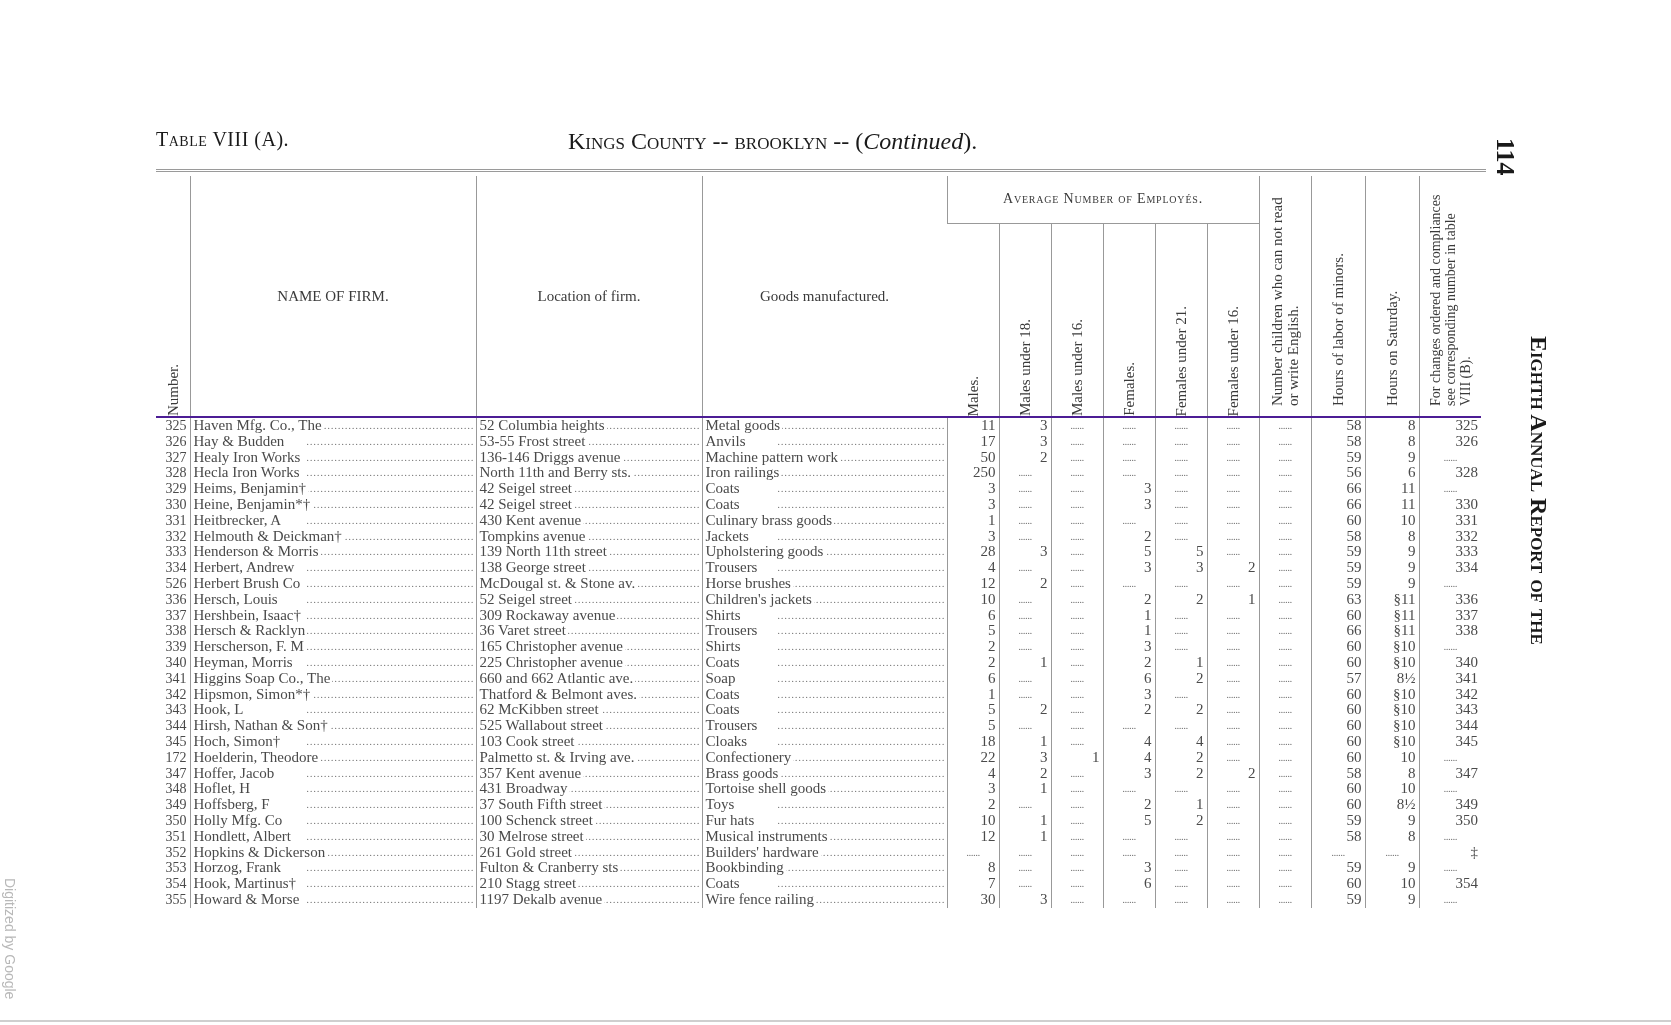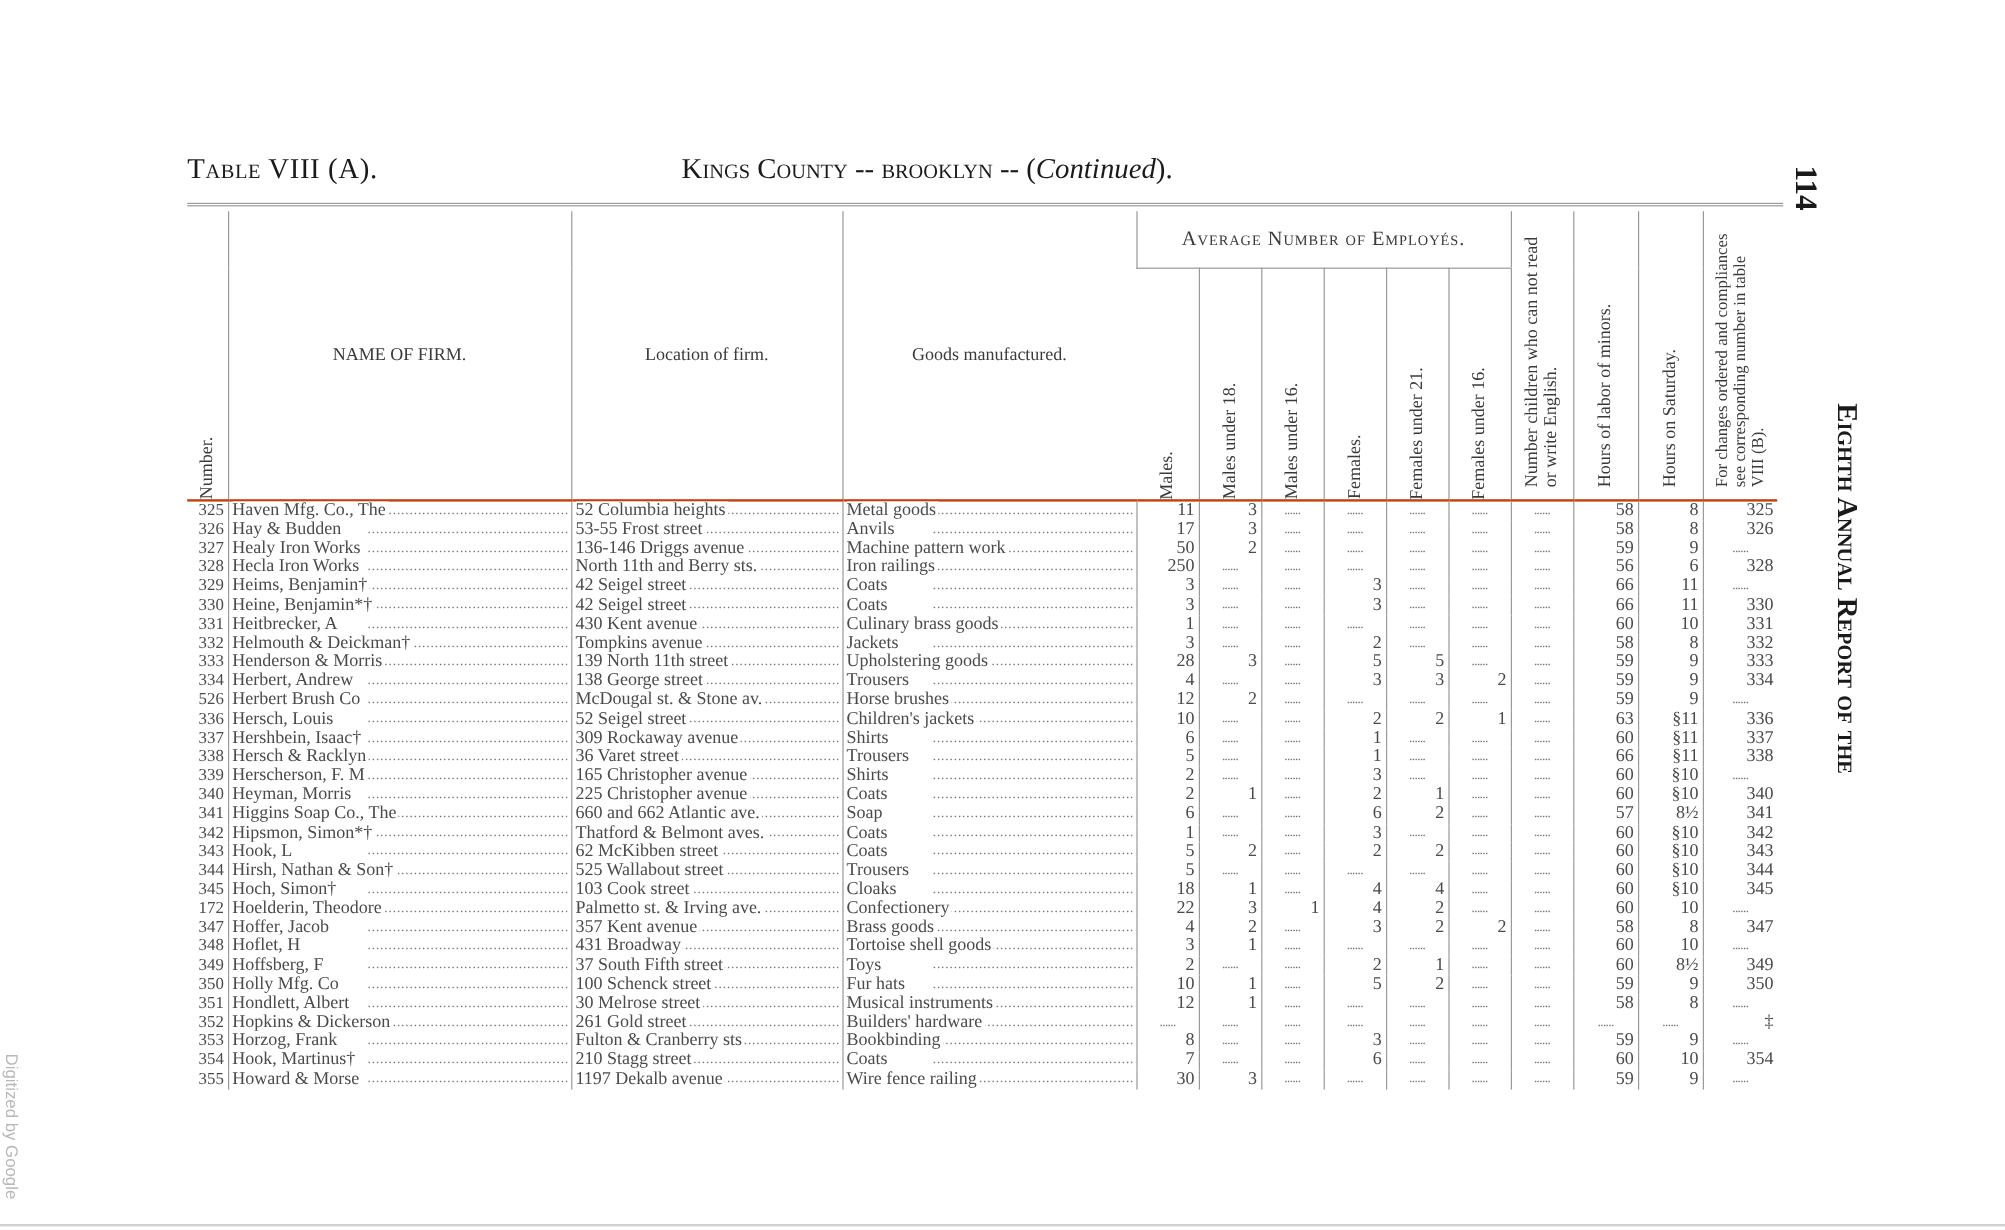--- a/index.html
+++ b/index.html
@@ -1,32 +1,32 @@
 <!DOCTYPE html>
 <html><head>
 <meta charset="utf-8">
 <style>
   html, body { margin: 0; padding: 0; background: #ffffff; }
   body { width: 1671px; height: 1025px; position: relative; overflow: hidden;
          font-family: "Liberation Serif", "DejaVu Serif", serif; color: #2a2a2a; }
   .page-header { position: absolute; top: 128px; left: 156px; width: 1330px; height: 30px; }
-  .table-label { position: absolute; left: 0; top: 0; font-size: 24px; font-variant: small-caps; letter-spacing: 0.5px; color: #1a1a1a; }
+  .table-label { position: absolute; left: 0; top: 0; font-size: 20px; font-variant: small-caps; letter-spacing: 0.5px; color: #1a1a1a; }
   .running-head { position: absolute; left: 412px; top: 0; font-size: 24px; font-variant: small-caps; color: #1a1a1a; }
   .running-head .cont { font-style: italic; font-variant: normal; }
   .rule-top { position: absolute; top: 169px; left: 156px; width: 1330px; height: 0; border-top: 3px double #9a9a9a; }
   .page-number { position: absolute; left: 1520px; top: 138px; transform: rotate(90deg); transform-origin: left top; font-size: 26px; font-weight: bold; color: #1a1a1a; white-space: nowrap; }
   .side-title { position: absolute; left: 1552px; top: 336px; transform: rotate(90deg); transform-origin: left top; font-size: 24px; font-variant: small-caps; font-weight: bold; color: #1a1a1a; white-space: nowrap; }
   .digitized { position: absolute; left: 18px; top: 878px; transform: rotate(90deg); transform-origin: left top; font-family: "Liberation Sans", sans-serif; font-size: 14px; color: #b8b8b8; white-space: nowrap; }
   .bottom-rule { position: absolute; left: 0; top: 1020px; width: 1671px; border-top: 2px solid #cfcfcf; }
 
   table.data { position: absolute; left: 156px; top: 176px; border-collapse: collapse; table-layout: fixed; font-size: 15px; color: #4a4a4a; }
   table.data th, table.data td { padding: 0 3px; border-left: 1.5px solid #999; white-space: nowrap; overflow: hidden; }
   table.data th:first-child, table.data td:first-child { border-left: none; }
-  table.data thead th { font-weight: normal; color: #3a3a3a; vertical-align: middle; border-bottom: 2px solid #c2410c; }
-  table.data thead th.group { height: 46px; font-variant: small-caps; font-size: 17px; letter-spacing: 0.8px; border-bottom: 1.5px solid #999; text-align: center; }
+  table.data thead th { font-weight: normal; color: #3a3a3a; vertical-align: middle; border-bottom: 2px solid #4c1d95; }
+  table.data thead th.group { height: 46px; font-variant: small-caps; font-size: 14px; letter-spacing: 0.8px; border-bottom: 1.5px solid #999; text-align: center; }
   .vhead { writing-mode: vertical-rl; transform: rotate(180deg); white-space: normal; text-align: left; font-size: 15px; line-height: 16px; margin: 0 auto; }
   table.data tbody td { height: 15.8px; line-height: 15.8px; }
   td.num { text-align: right; font-size: 14px; }
   td.txt { text-align: right; }
   td.lead { position: relative; }
   td.lead span.t { background: #fff; padding-right: 2px; position: relative; z-index: 1; }
   td.lead::after { content: ". . . . . . . . . . . . . . . . . . . . . . . . . . . . . . . . . . . . . . . . . . . . . . . ."; position: absolute; left: 3px; right: 3px; top: 0; font-size: 11px; letter-spacing: -1px; color: #777; overflow: hidden; white-space: nowrap; z-index: 0; text-align: right; }
   td.dots { text-align: center; color: #777; font-size: 11px; letter-spacing: -0.5px; }
   td.cnum { text-align: right; padding-right: 8px; }
 </style>

